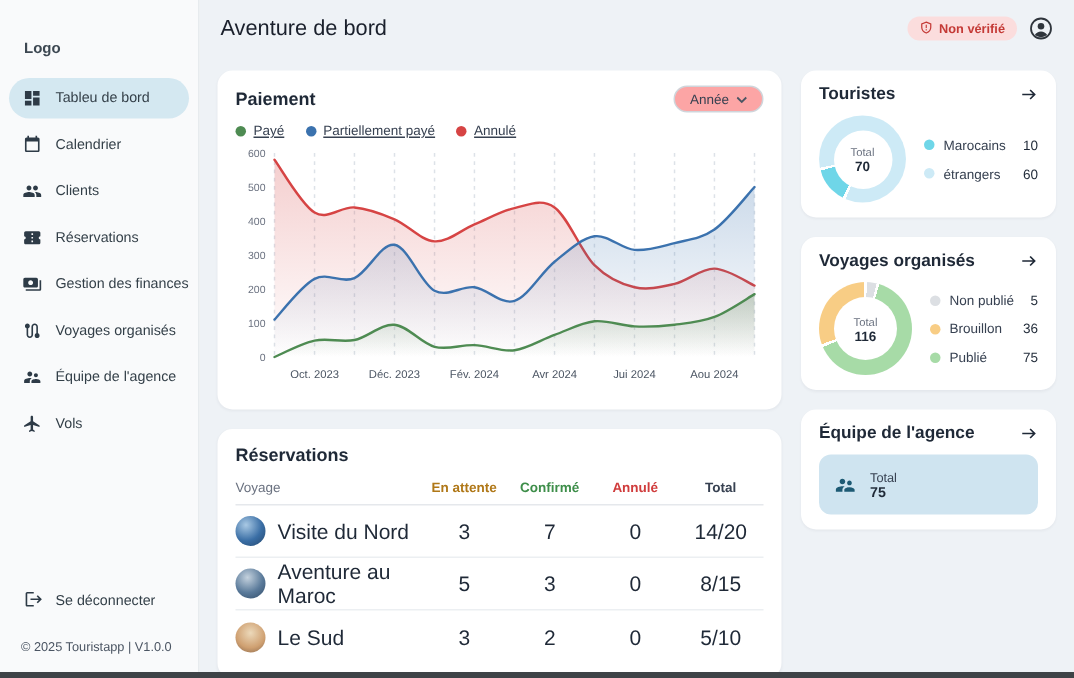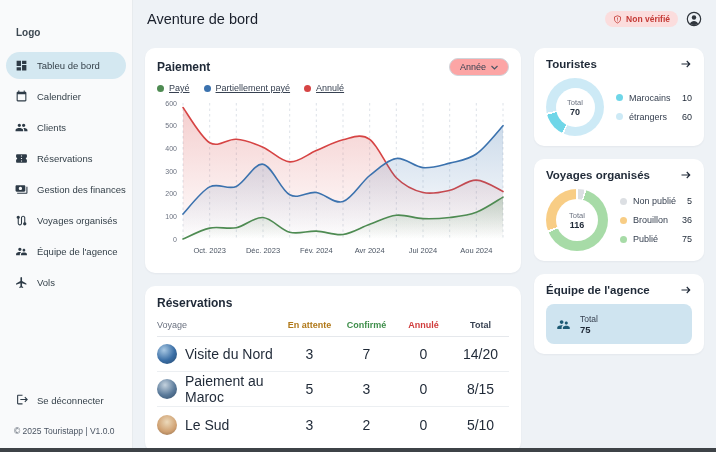--- a/index.html
+++ b/index.html
@@ -305,21 +305,21 @@
             </div>
             <div class="c-num">3</div>
             <div class="c-num">7</div>
             <div class="c-num">0</div>
             <div class="c-num">14/20</div>
           </div>
 
           <div class="tbl-row">
             <div class="c-voyage">
               <span class="trip-avatar avatar-maroc"></span>
-              <span class="trip-name">Paiement au Maroc</span>
+              <span class="trip-name">Aventure au Maroc</span>
             </div>
             <div class="c-num">5</div>
             <div class="c-num">3</div>
             <div class="c-num">0</div>
             <div class="c-num">8/15</div>
           </div>
 
           <div class="tbl-row">
             <div class="c-voyage">
               <span class="trip-avatar avatar-sud"></span>

